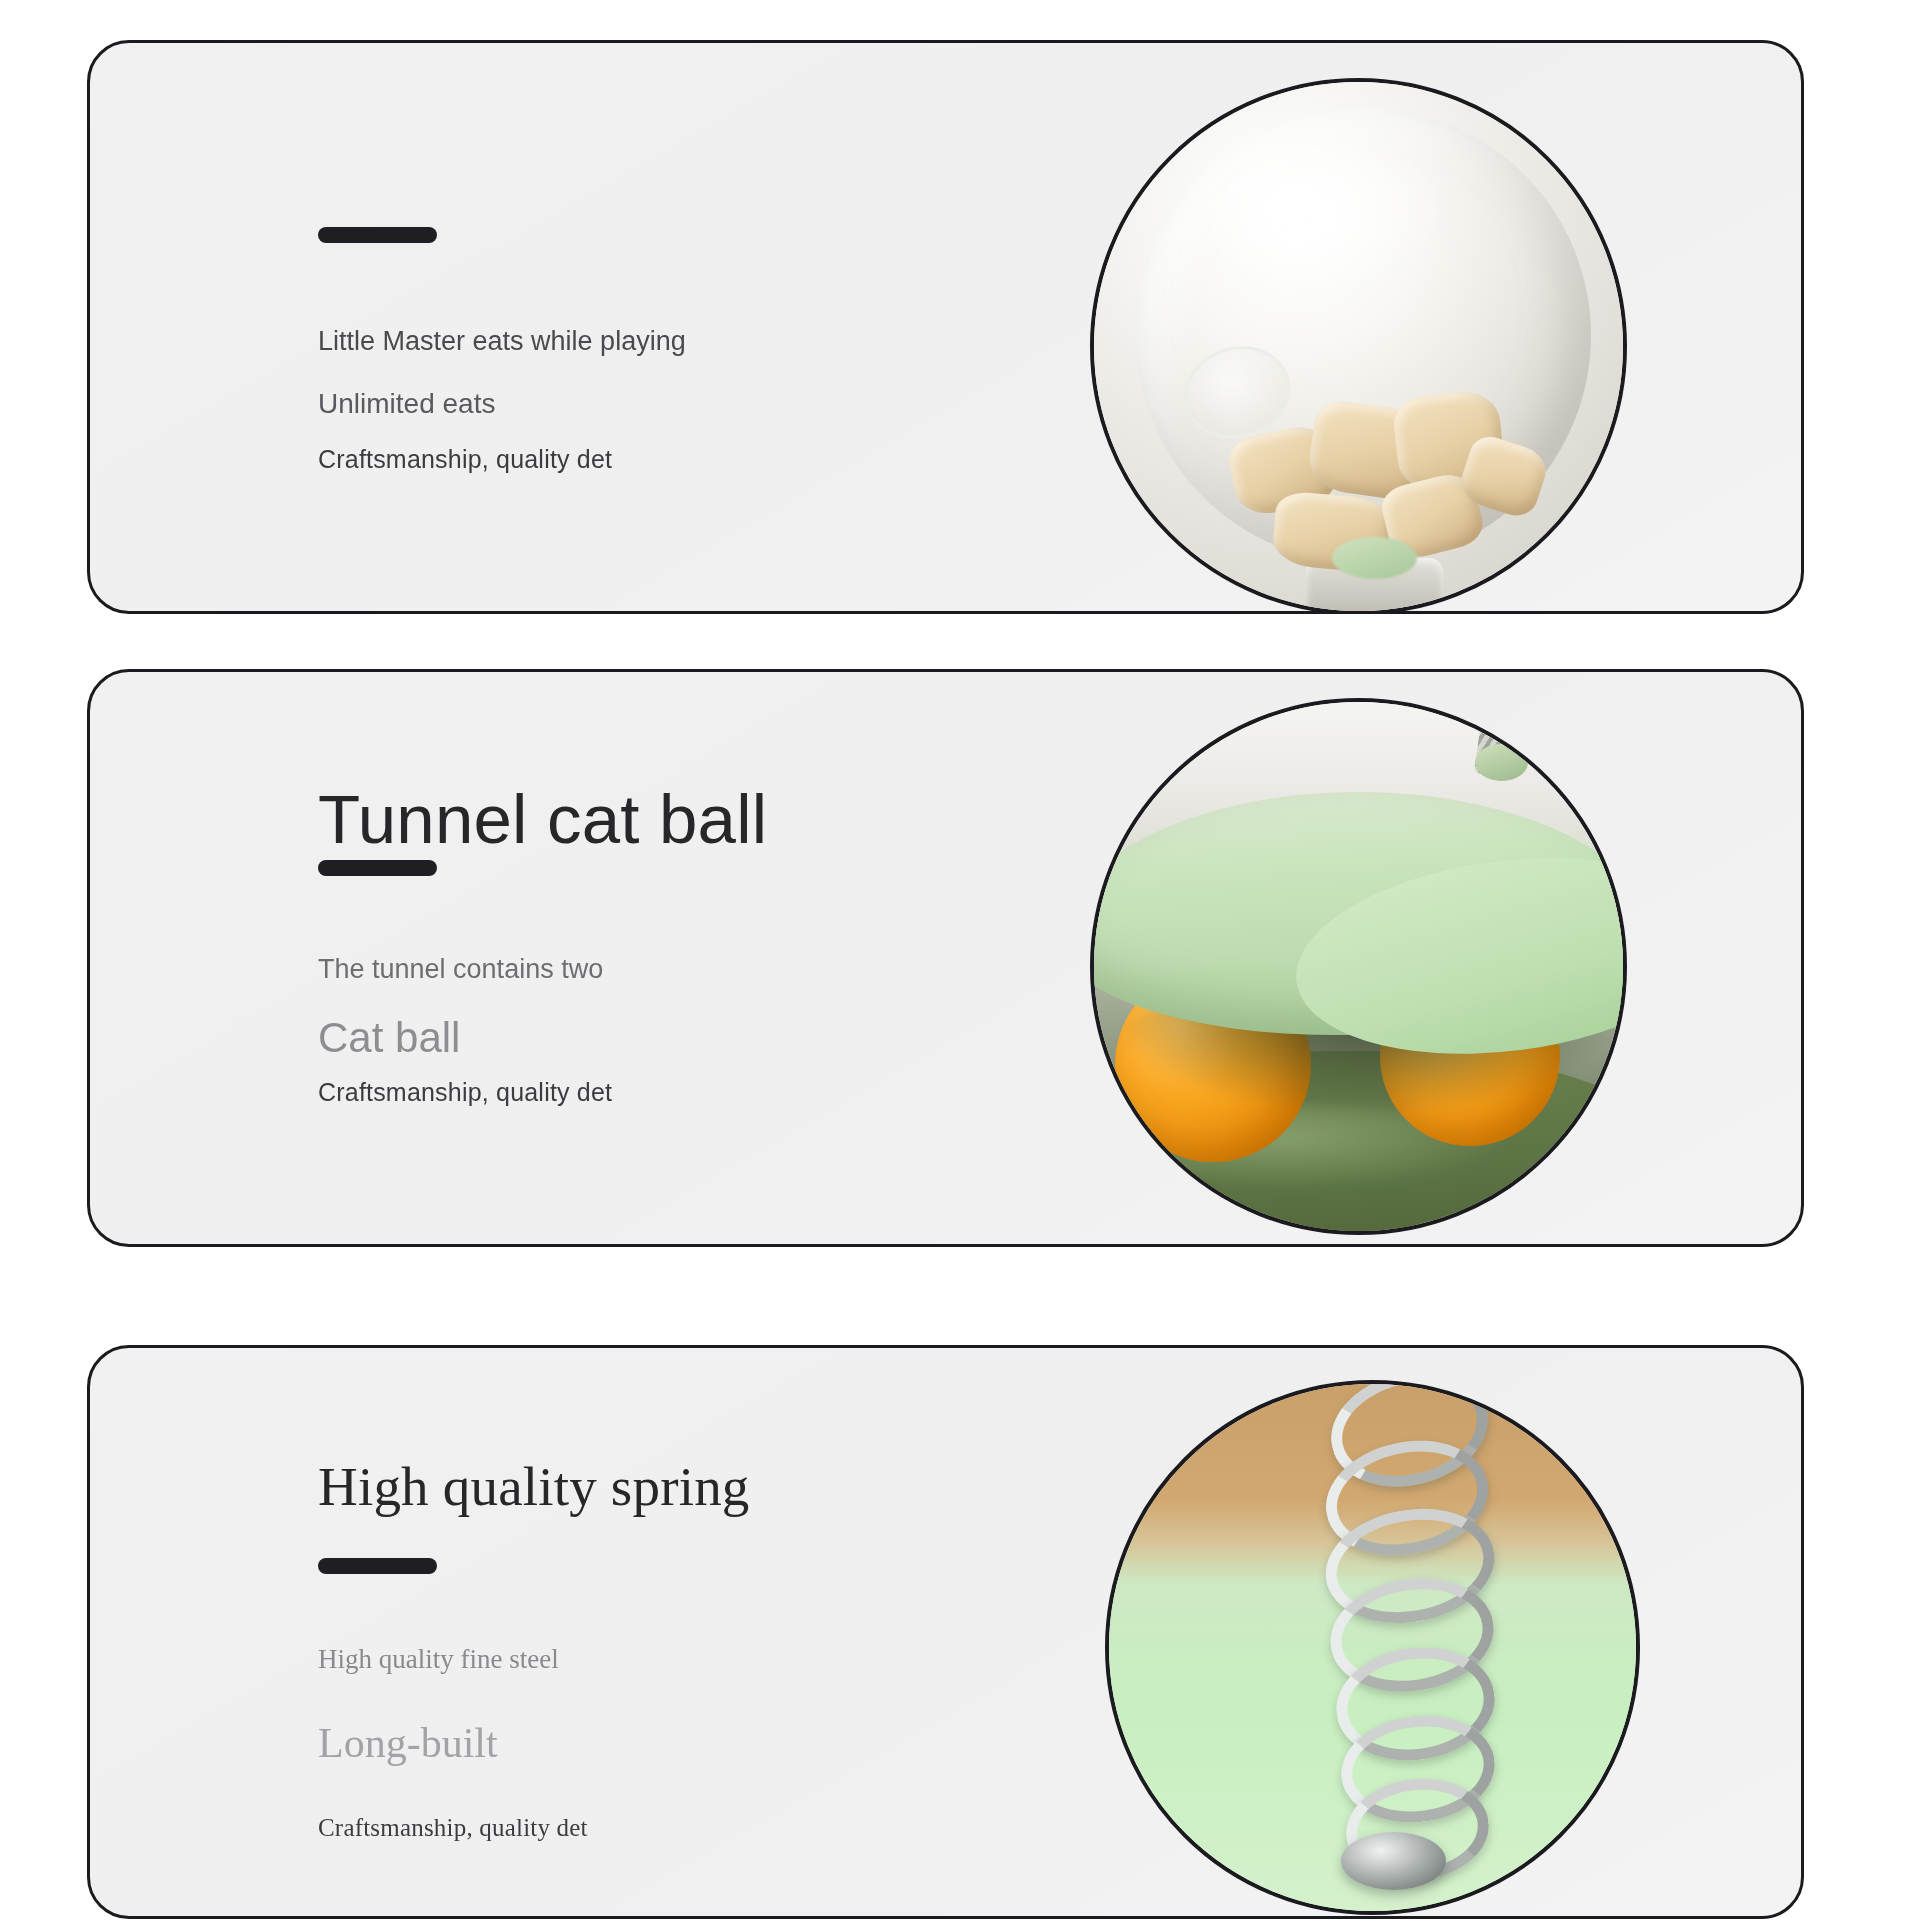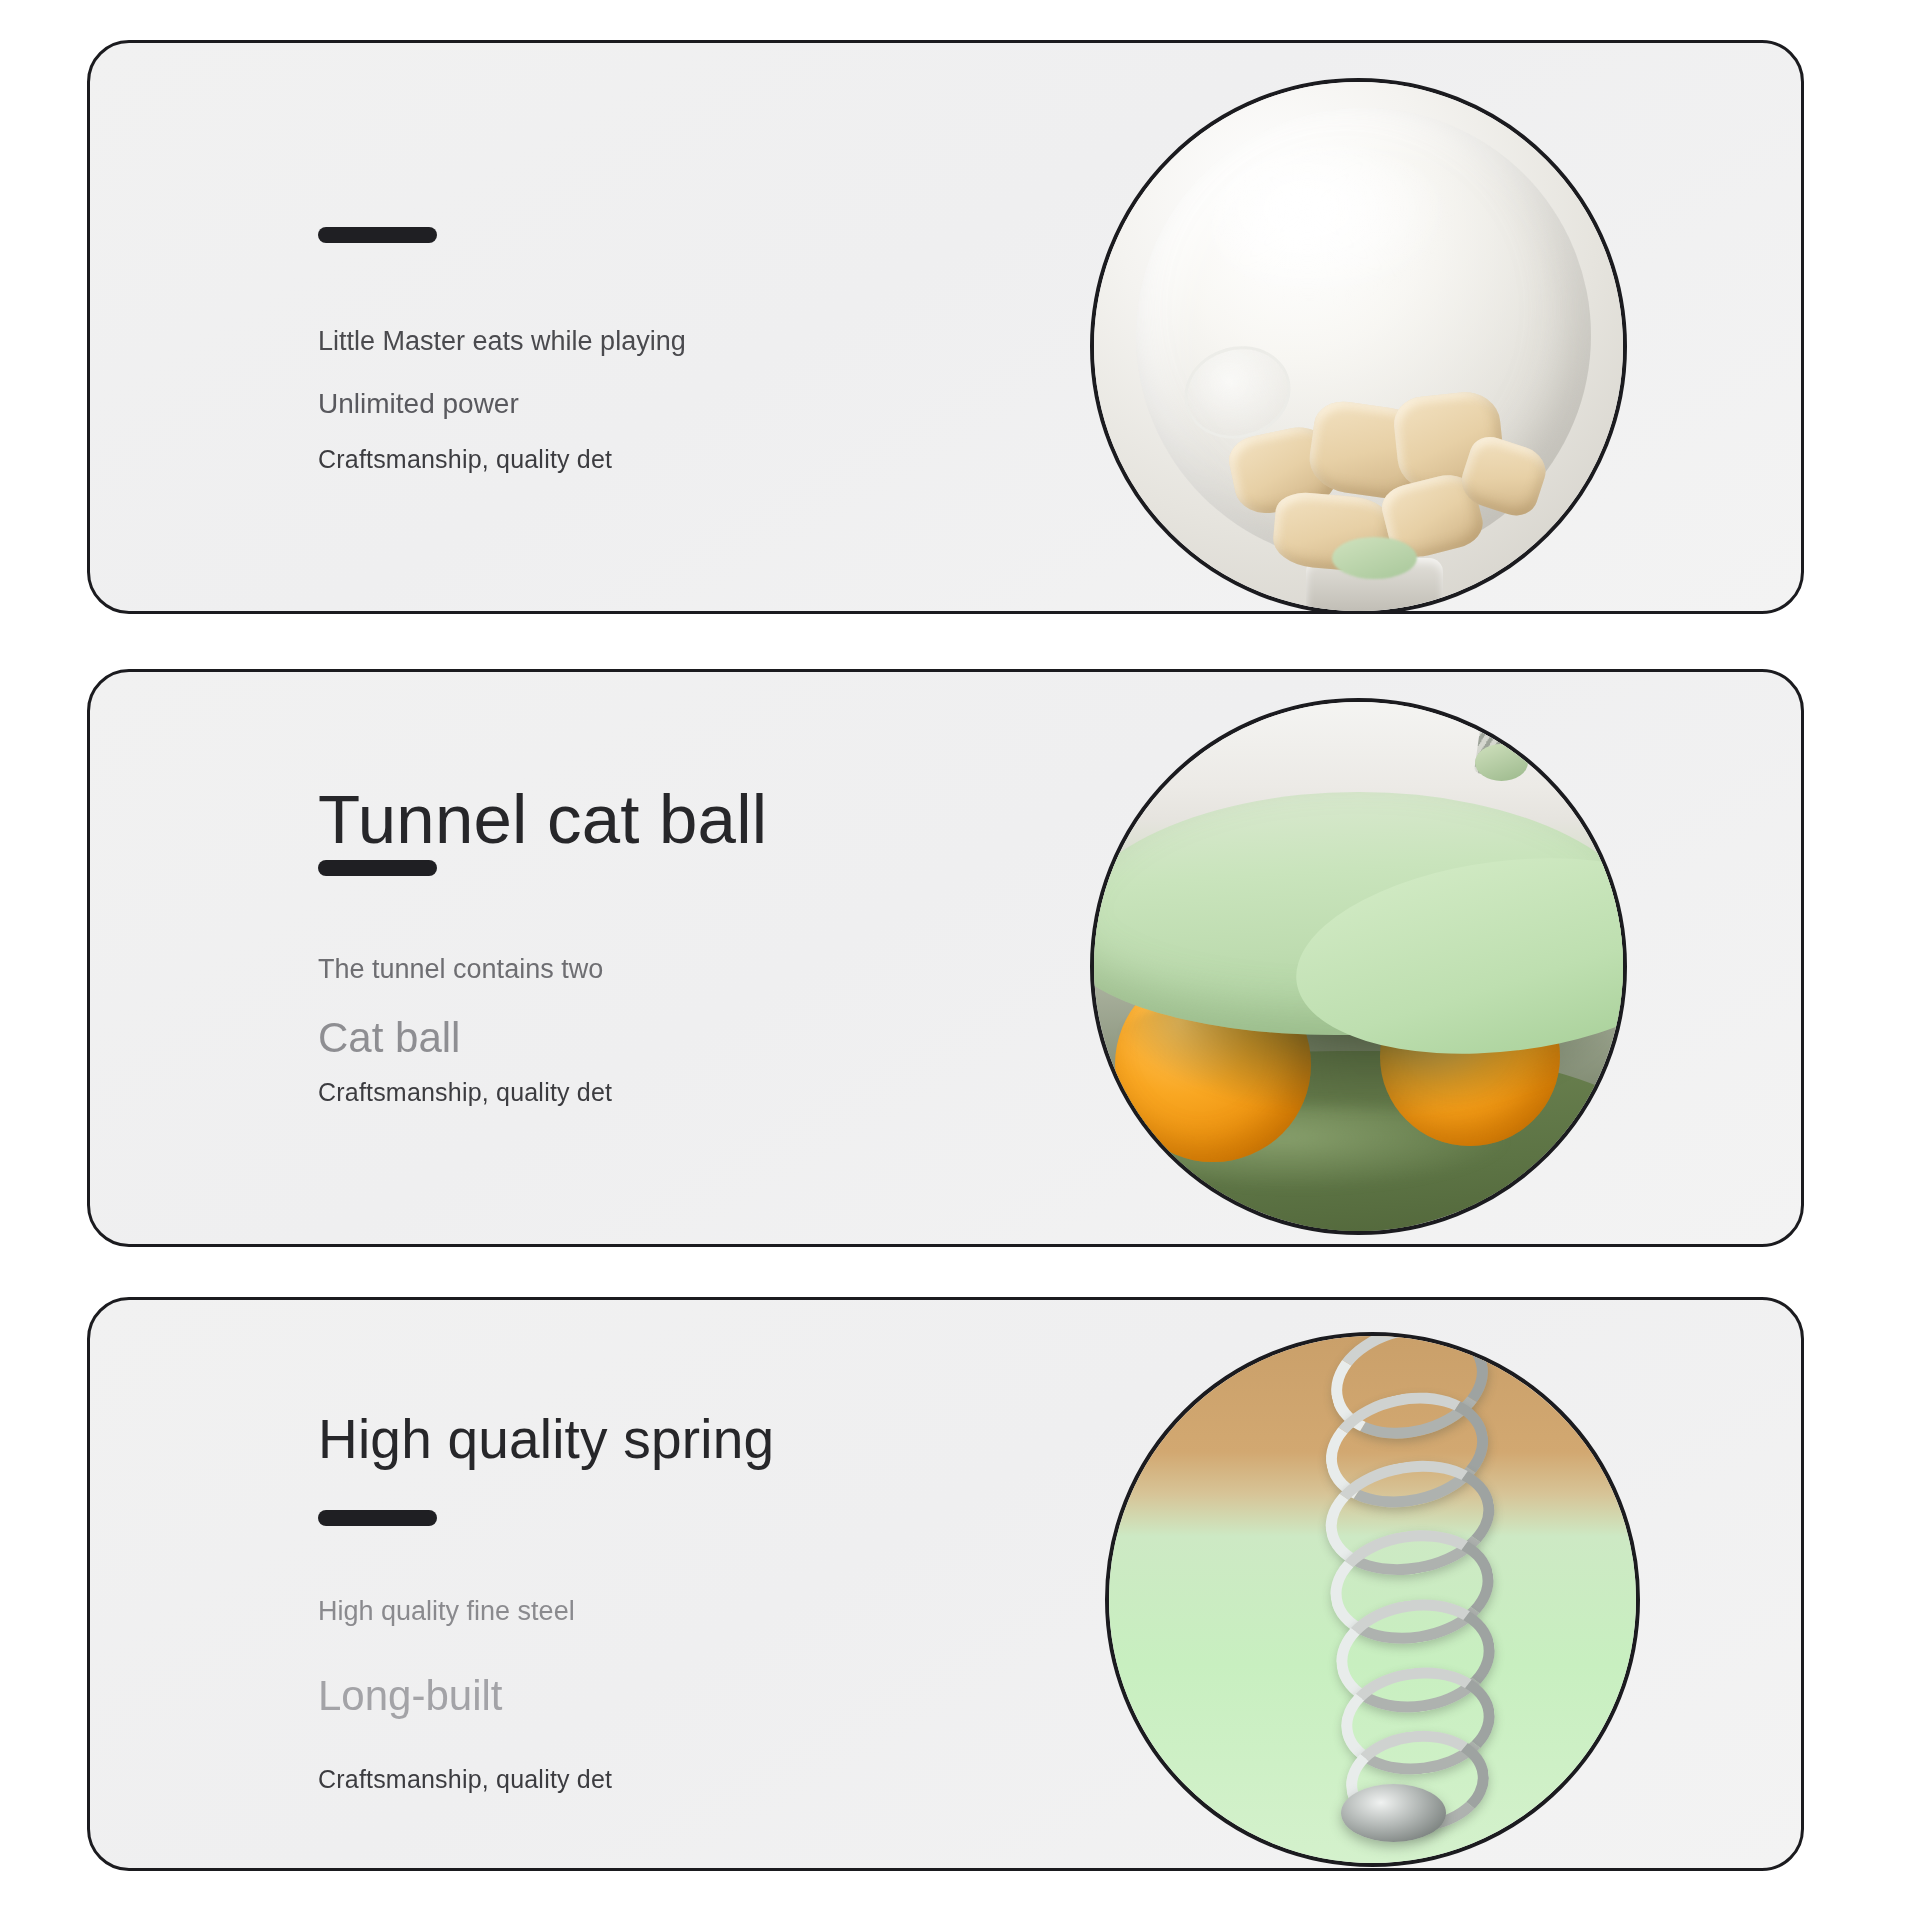--- a/index.html
+++ b/index.html
@@ -27,21 +27,21 @@
     left: 87px;
     width: 1717px;
     box-sizing: border-box;
     border: 3px solid #1b1b1f;
     border-radius: 42px;
     background: linear-gradient(150deg, #f1f1f1 0%, #efeff0 45%, #f3f3f3 100%);
     overflow: hidden;
   }
   .card-1 { top: 40px;   height: 574px; }
   .card-2 { top: 669px;  height: 578px; }
-  .card-3 { top: 1297px; height: 574px; }
+  .card-3 { top: 1345px; height: 574px; font-family: Liberation Serif, serif; }
 
   
   .text-col {
     position: absolute;
     left: 228px;
     top: 0;
     width: 792px;
     height: 100%;
   }
 
@@ -254,21 +254,21 @@
 </style>
 </head>
 <body>
 
 <div class="page">
 
   <section class="card card-1">
     <div class="text-col">
       <div class="rule"></div>
       <p class="lede">Little Master eats while playing</p>
-      <p class="sub">Unlimited power</p>
+      <p class="sub">Unlimited eats</p>
       <p class="foot">Craftsmanship, quality det</p>
     </div>
 
     <div class="photo">
       <div class="photo-inner">
         <div class="leakball-bg"></div>
         <div class="leakball-sphere"></div>
         <div class="leakball-hl"></div>
         <div class="leakball-base"></div>
         <div class="kibble k1"></div>

